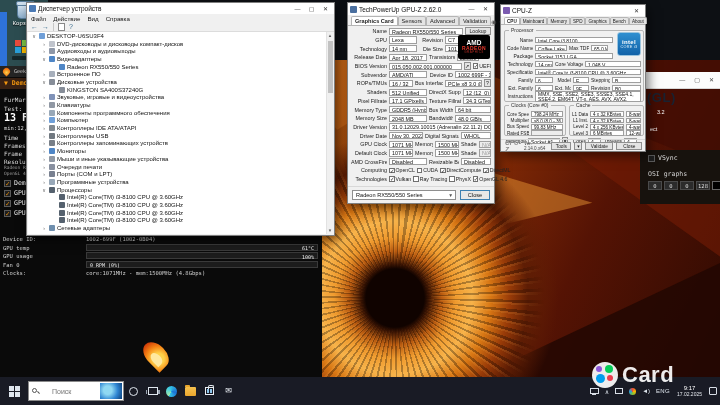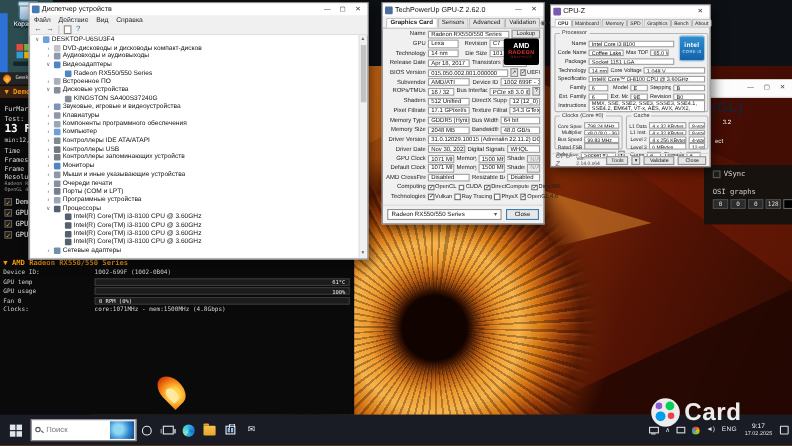--- a/index.html
+++ b/index.html
@@ -147,21 +147,21 @@
 .cz-ver{font-size:4.6px;color:#444}
 .cz-foot .cbtn{height:8px;line-height:7px;font-size:4.8px}
 .intel-badge{position:absolute;right:4px;top:27px;width:24px;height:24px;border-radius:3px;background:linear-gradient(180deg,#2f8fd0,#1262a8);z-index:2;display:flex;flex-direction:column;align-items:center;justify-content:center;line-height:1;border:1px solid #9bc4de}
 .intel-badge .i1{color:#fff;font-size:6px;font-weight:bold;letter-spacing:.3px}
 .intel-badge .i2{color:#dff0fa;font-size:3.8px;margin-top:1px;letter-spacing:.3px}
 
 .bar{position:absolute;left:0;top:377px;width:720px;height:28px;background:rgba(26,28,38,.97);z-index:10;display:flex;align-items:center}
 .start{width:28px;height:28px;display:flex;align-items:center;justify-content:center}
 .start .sq{display:grid;grid-template-columns:5px 5px;grid-template-rows:5px 5px;gap:1px}
 .start .sq span{background:#dfe6ee}
-.search{width:96px;height:20px;background:#fff;border:1px solid #8a8a8a;display:flex;align-items:center;gap:3px;padding:0 3px;position:relative}
+.search{width:96px;height:20px;background:#fff;border:1px solid #8a8a8a;display:flex;align-items:center;gap:13px;padding:0 3px;position:relative}
 .search input{border:none;outline:none;width:48px;font-size:7px;font-family:"Liberation Sans",sans-serif;color:#333;background:transparent}
 .mag{width:7px;height:7px;position:relative;flex:none}
 .mag .c{position:absolute;left:0;top:0;width:5px;height:5px;border:1px solid #555;border-radius:50%}
 .mag .h{position:absolute;left:4.5px;top:4.5px;width:3px;height:1px;background:#555;transform:rotate(45deg)}
 .sblob{position:absolute;right:1px;top:1px;width:22px;height:16px;background:radial-gradient(circle at 35% 45%,#8fd8f2 0 25%,#2f85d2 60%,#0c3d74)}
 .tbi{height:28px;width:19px;display:flex;align-items:center;justify-content:center;flex:none}
 .ring{width:9px;height:9px;border:1.2px solid #dfe6ee;border-radius:50%}
 .tview{width:10px;height:8px;border:1px solid #dfe6ee;position:relative}
 .tview:before{content:"";position:absolute;left:-3px;top:1.5px;width:1.5px;height:4px;background:#9aa4b2}
 .tview:after{content:"";position:absolute;right:-3px;top:1.5px;width:1.5px;height:4px;background:#9aa4b2}
@@ -267,21 +267,20 @@
       <div class="crow">
         <span class="fm-chk">✓</span>
         <span>GPU monitoring</span>
       </div>
       <div class="crow">
         <span class="fm-chk">✓</span>
         <span>GPU graphs</span>
       </div>
     </div>
   <div class="fm-mon" id="fm-mon">
-    <div class="fm-mon-h"><span>▼</span> <span>AMD Radeon RX550/550 Series</span></div>
   <div class="fm-mrow">
         <span class="fm-mlabel">Device ID:</span>
         <span class="fm-mval">1002-699F (1002-0B04)</span>
       </div>
       <div class="fm-mrow">
         <span class="fm-mlabel">GPU temp</span>
         <span class="fm-bar"><span class="fm-fill" style="width: 78%; background: rgb(232, 130, 28);"></span><span class="fm-bv" style="right: 3px;">61°C</span></span>
       </div>
       <div class="fm-mrow">
         <span class="fm-mlabel">GPU usage</span>

